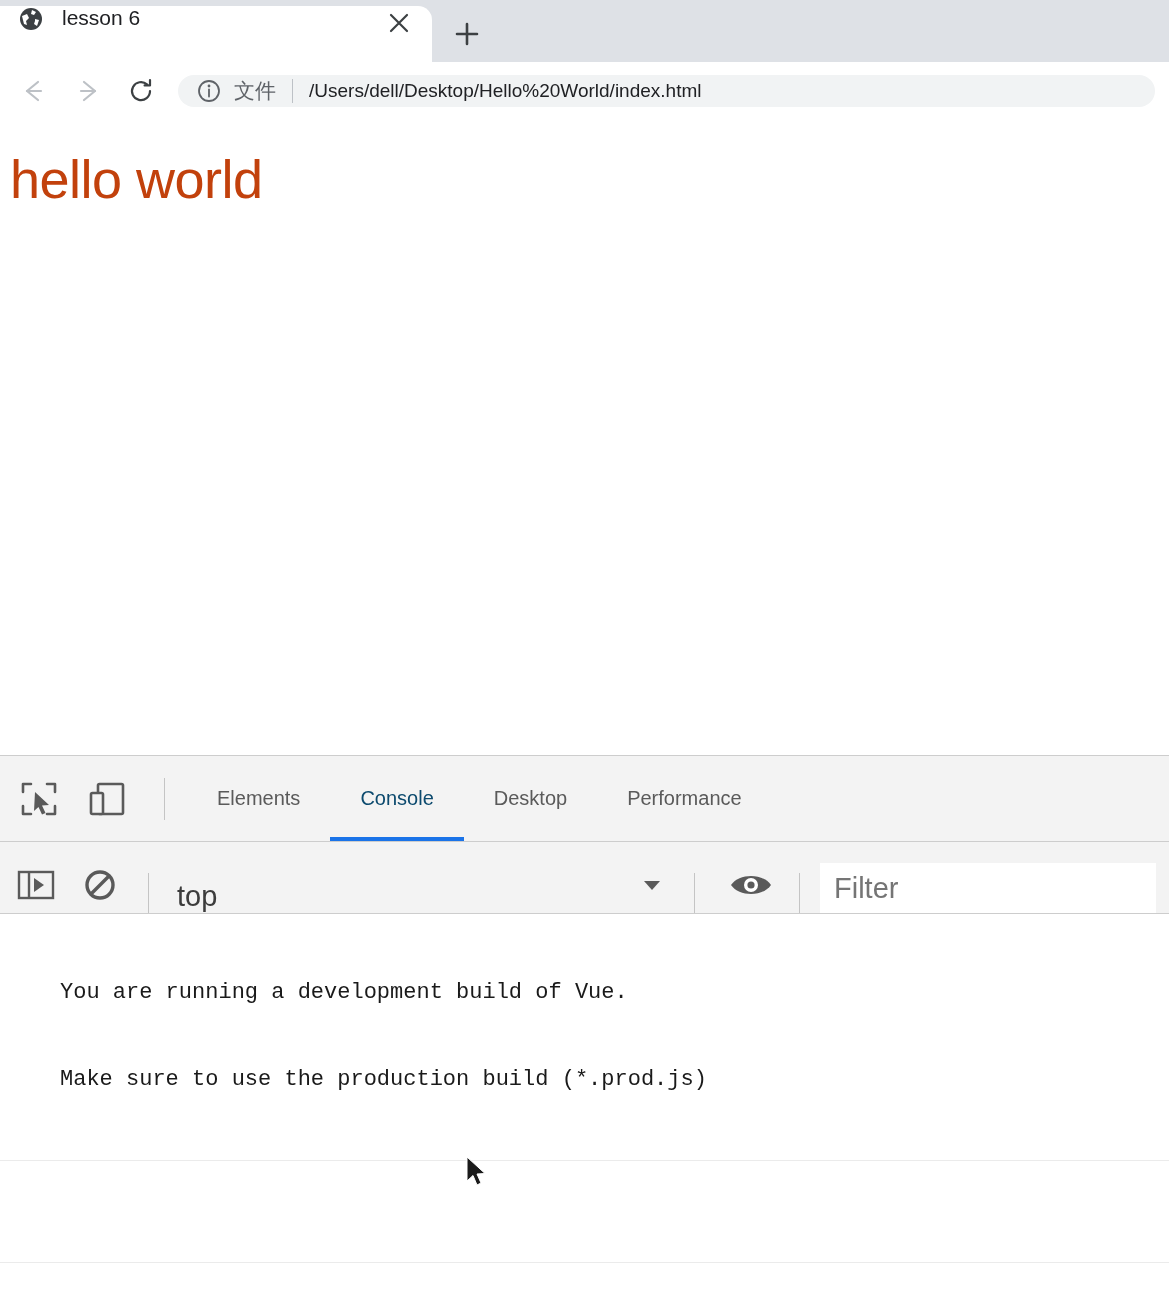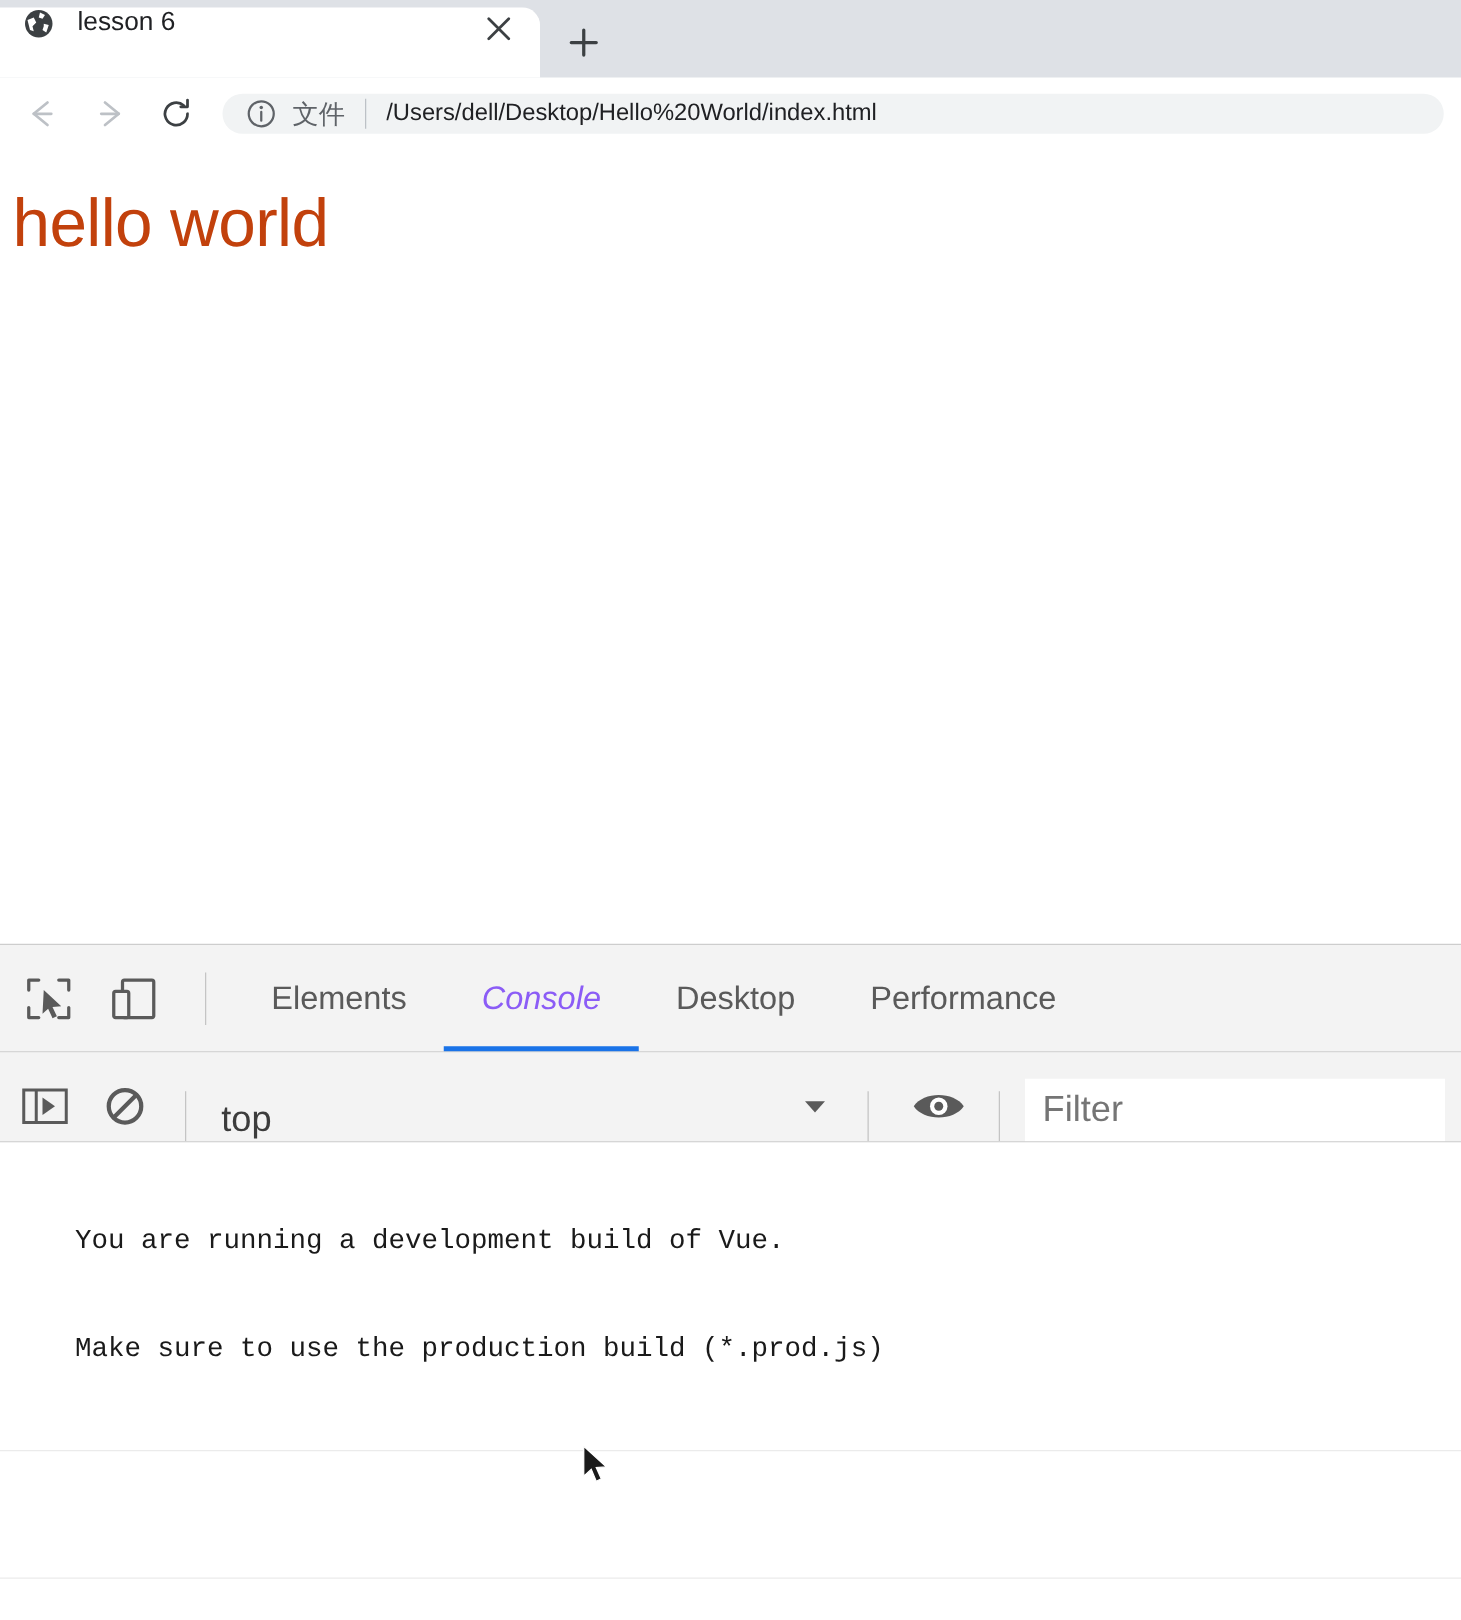--- a/index.html
+++ b/index.html
@@ -148,27 +148,27 @@
   .dt-vsep {
     width:1px; height:42px;
     background:#c4c4c4;
     margin:0 22px 0 28px;
     flex:0 0 auto;
   }
   .dt-tab {
     height:86px;
     padding:0 30px;
     display:flex; align-items:center;
-    font-size:26px;
+    font-size:20px;
     color:#5a5a5a;
     white-space:nowrap;
     flex:0 0 auto;
     position:relative;
   }
-  .dt-tab.active { color:#8b5cf6;font-style:italic; }
+  .dt-tab.active { color:#0c4a6e; }
   .dt-tab.active::after {
     content:"";
     position:absolute;
     left:0; right:0; bottom:0;
     height:5px;
     background:#1a73e8;
   }
 
   .dt-consolebar {
     height:72px;

